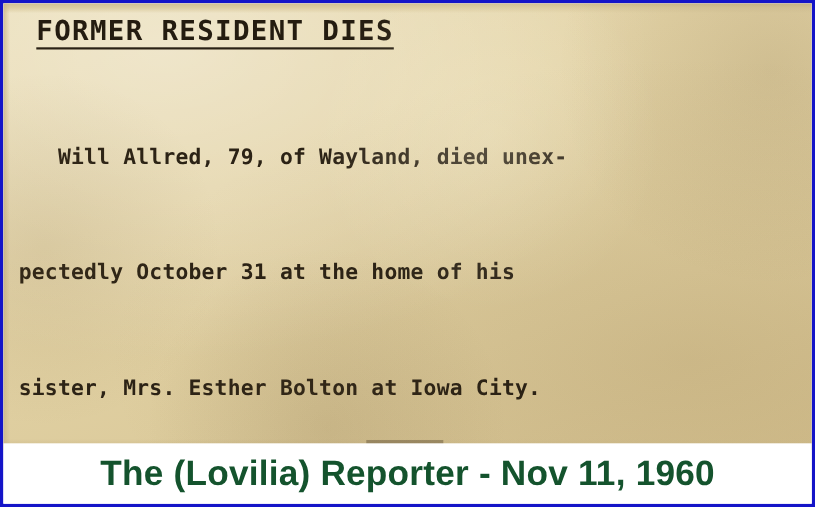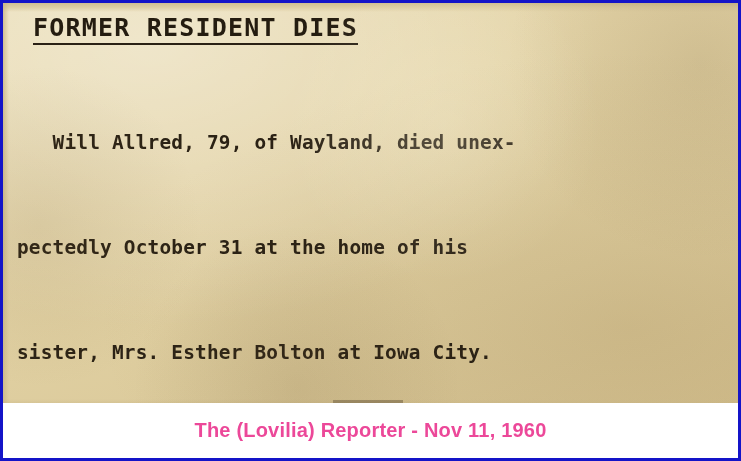--- a/index.html
+++ b/index.html
@@ -119,23 +119,23 @@
     right: 0;
     bottom: 0;
     height: 55px;
     background: #ffffff;
     display: flex;
     align-items: center;
     justify-content: center;
   }
   #caption .caption-text {
     font-family: "Liberation Sans", sans-serif;
-    font-size: 20px;
+    font-size: 32px;
     font-weight: bold;
-    color: #ec4899;
+    color: #14532d;
     letter-spacing: 0.2px;
     white-space: nowrap;
   }
 </style>
 </head>
 <body>
 
 <div id="page">
 
   <div id="clipping">

